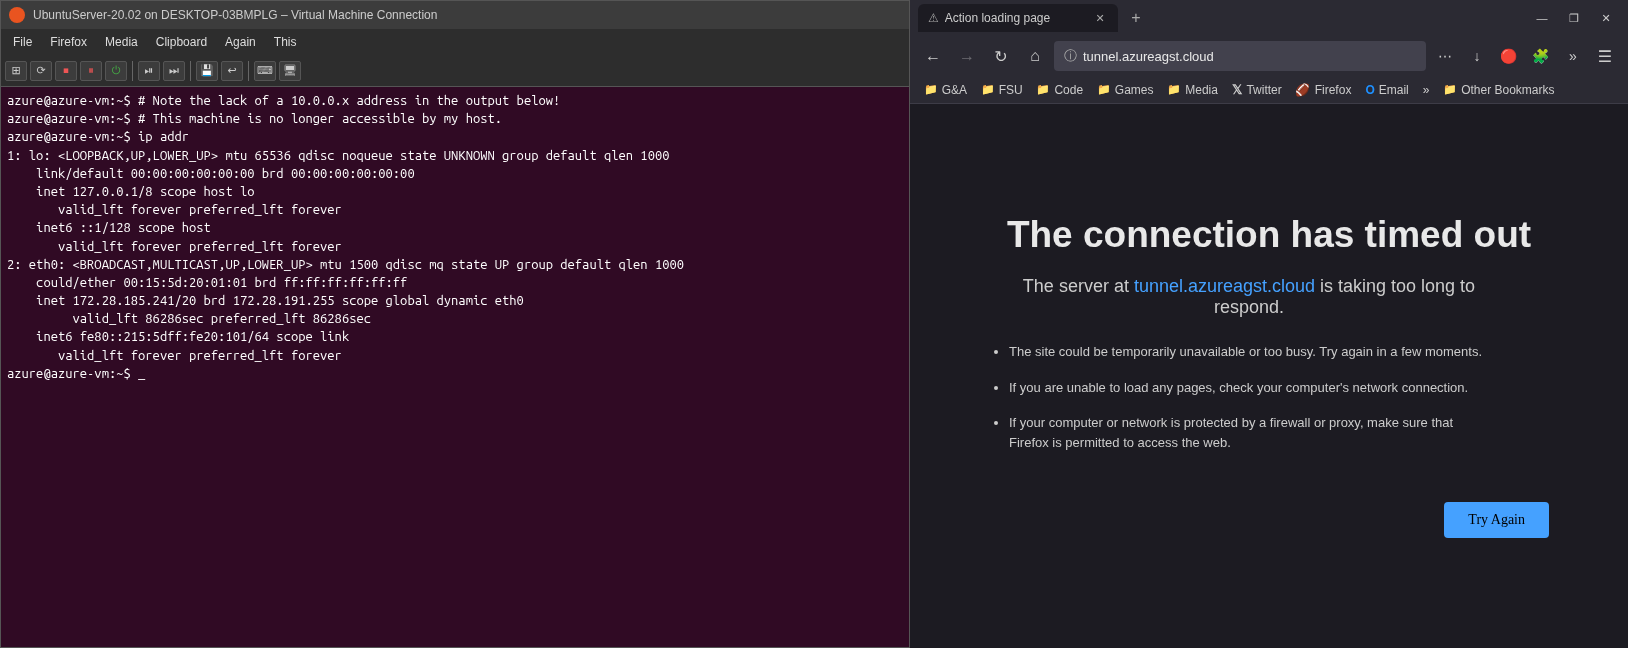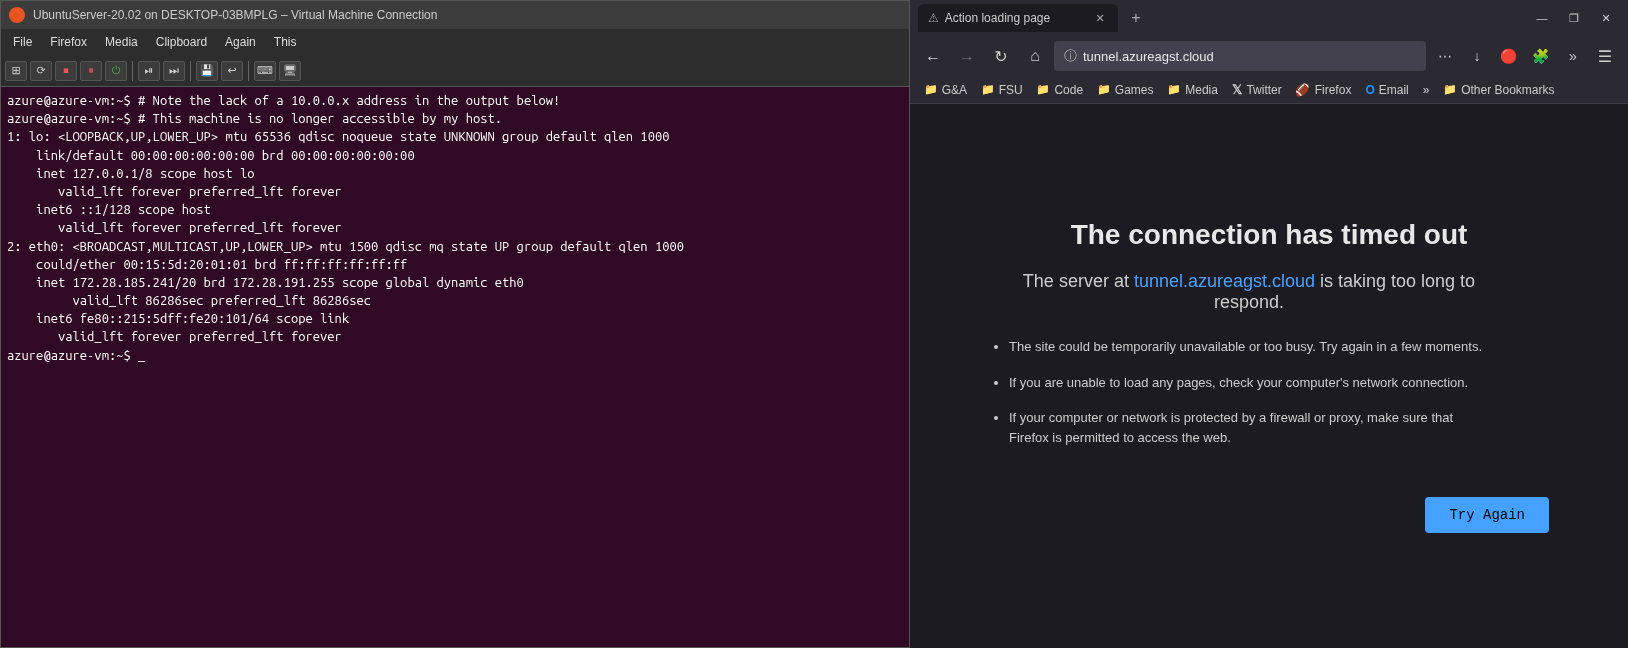--- a/index.html
+++ b/index.html
@@ -254,21 +254,21 @@
       flex: 1;
       background: #1c1b22;
       display: flex;
       flex-direction: column;
       align-items: center;
       justify-content: center;
       padding: 40px;
     }
 
     .error-title {
-      font-size: 28px;
+      font-size: 37px;
       color: #e8e8e8;
       margin-bottom: 20px;
       text-align: center;
     }
 
     .error-description {
       font-size: 18px;
       color: #ccc;
       text-align: center;
       margin-bottom: 24px;
@@ -296,21 +296,21 @@
 
     .try-again-btn {
       background: #45a1ff;
       color: #000;
       border: none;
       padding: 10px 24px;
       border-radius: 4px;
       font-size: 14px;
       cursor: pointer;
       margin-top: 20px;
-      font-family: Liberation Mono, monospace;
+      font-family: Liberation Serif, serif;
       font-weight: 500;
       align-self: flex-end;
     }
 
     .browser-content-inner {
       width: 100%;
       max-width: 560px;
     }
 
     .error-actions {
@@ -401,20 +401,21 @@
       <div class="tb-icon">↩</div>
       <div class="vm-toolbar-separator"></div>
       <div class="tb-icon">⌨</div>
       <div class="tb-icon">🖥</div>
     </div>
   </div>
 
   <div class="vm-terminal">
     <div class="terminal-line">azure@azure-vm:~$ # Note the lack of a 10.0.0.x address in the output below!</div>
     <div class="terminal-line">azure@azure-vm:~$ # This machine is no longer accessible by my host.</div>
+    <div class="terminal-line">azure@azure-vm:~$ ip addr</div>
     <div class="terminal-line">1: lo: &lt;LOOPBACK,UP,LOWER_UP&gt; mtu 65536 qdisc noqueue state UNKNOWN group default qlen 1000</div>
     <div class="terminal-line">    link/default 00:00:00:00:00:00 brd 00:00:00:00:00:00</div>
     <div class="terminal-line">    inet 127.0.0.1/8 scope host lo</div>
     <div class="terminal-line">       valid_lft forever preferred_lft forever</div>
     <div class="terminal-line">    inet6 ::1/128 scope host</div>
     <div class="terminal-line">       valid_lft forever preferred_lft forever</div>
     <div class="terminal-line">2: eth0: &lt;BROADCAST,MULTICAST,UP,LOWER_UP&gt; mtu 1500 qdisc mq state UP group default qlen 1000</div>
     <div class="terminal-line">    could/ether 00:15:5d:20:01:01 brd ff:ff:ff:ff:ff:ff</div>
     <div class="terminal-line">    inet 172.28.185.241/20 brd 172.28.191.255 scope global dynamic eth0</div>
     <div class="terminal-line">         valid_lft 86286sec preferred_lft 86286sec</div>

